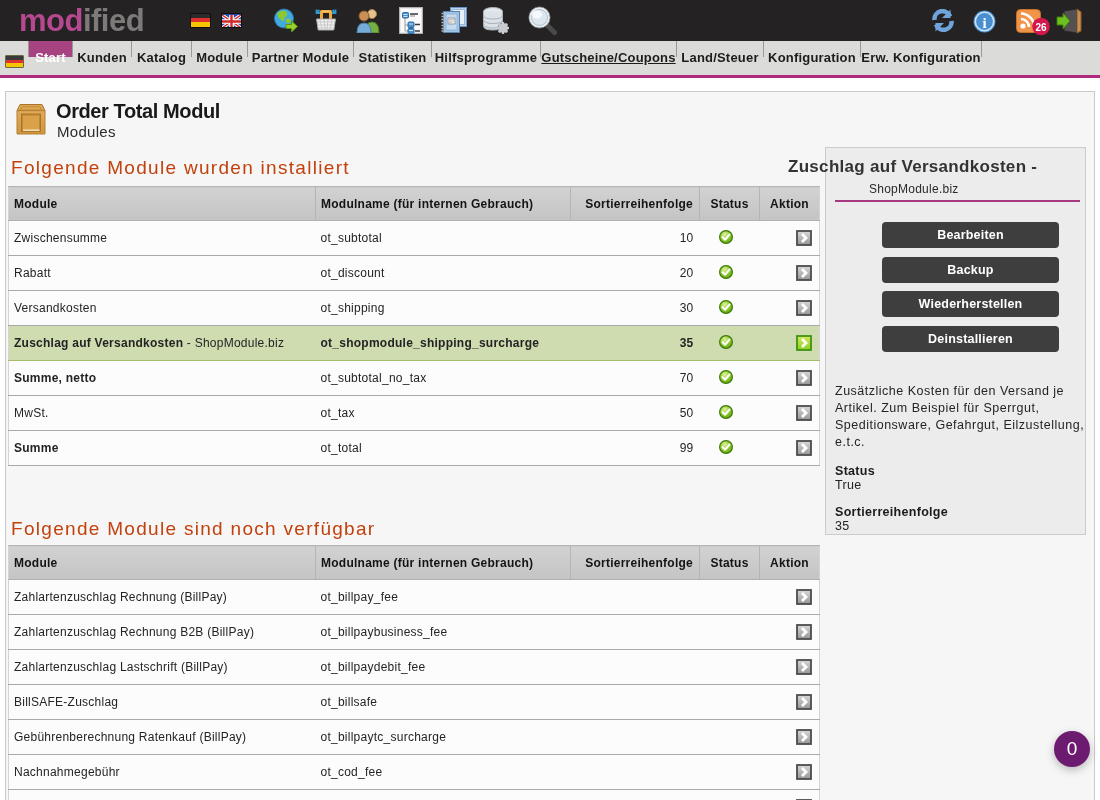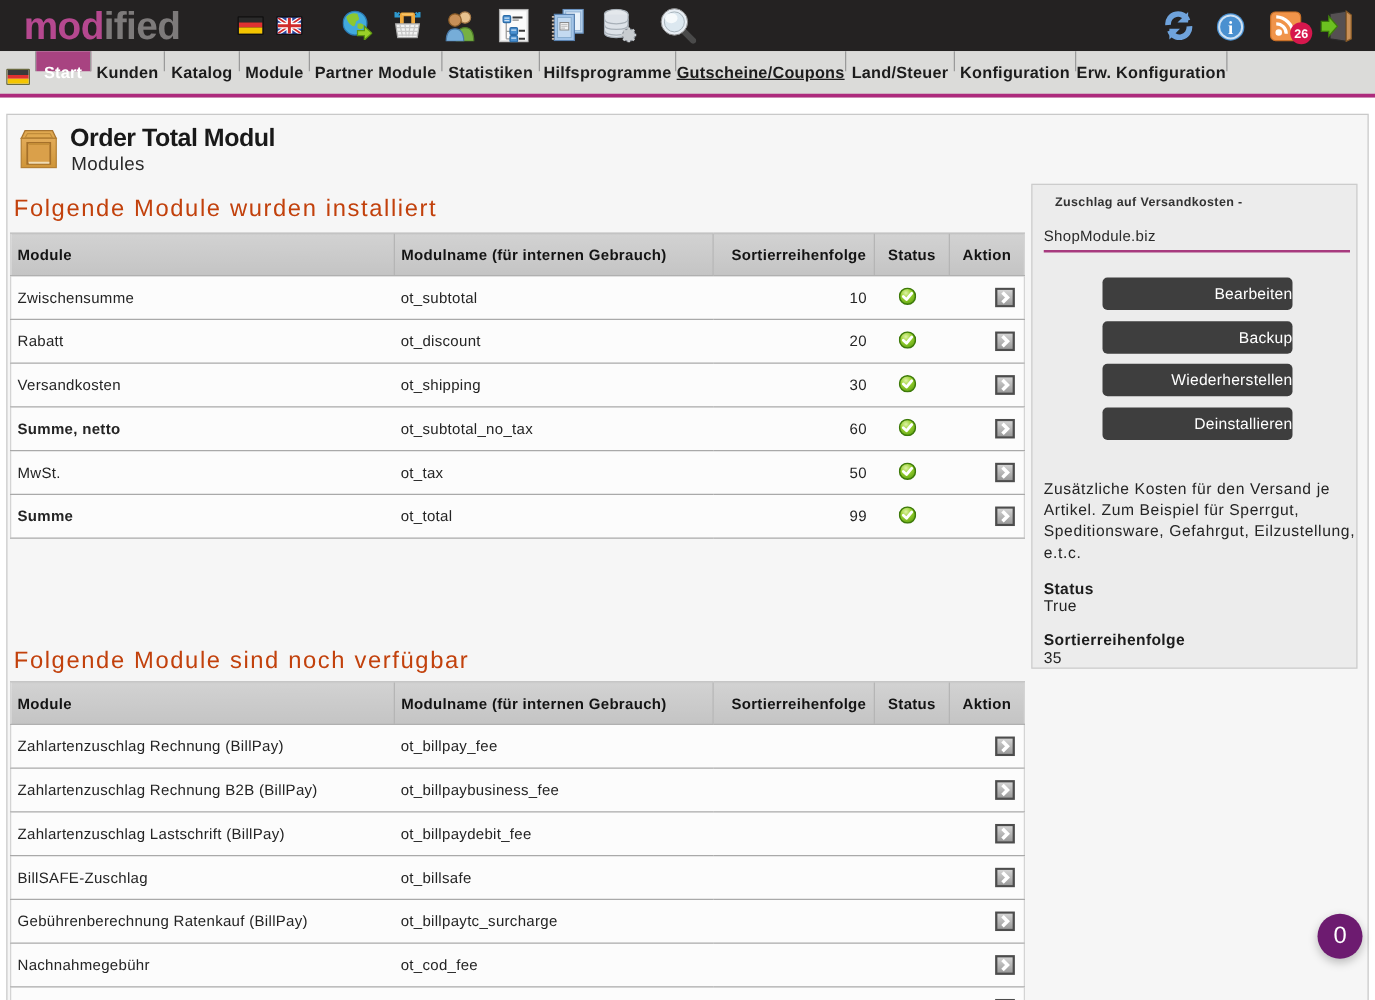--- a/index.html
+++ b/index.html
@@ -35,22 +35,22 @@
 table.mod td.act{text-align:right;padding-right:7px;}
 tr.sel td{background:#cedcb0;border-top:1px solid #a3bd69;border-bottom:1px solid #a3bd69;font-weight:bold;}
 tr.sel td .nrm{font-weight:normal;}
 .bold td:first-child{font-weight:bold;}
 
 .ball{display:inline-block;vertical-align:middle;position:relative;left:-4px;}
 .abtn{display:inline-block;width:16px;height:16px;vertical-align:middle;}
 
 #side{left:825px;top:147px;width:259px;height:386px;background:#ececec;border:1px solid #cccccc;}
 #side-all .hr{left:835px;top:200px;width:245px;height:2px;background:#a73a7e;}
-.sbtn{left:882px;width:152px;height:26px;background:#3e3e3e;border-radius:4px;color:#fff;
- font-size:12.5px;font-weight:normal;text-align:right;line-height:26px;letter-spacing:0.2px;}
+.sbtn{left:882px;width:177px;height:26px;background:#3e3e3e;border-radius:4px;color:#fff;
+ font-size:12.5px;font-weight:bold;text-align:center;line-height:26px;letter-spacing:0.2px;}
 #side-para{left:835px;top:383px;font-size:12.5px;color:#242424;line-height:17px;letter-spacing:0.5px;}
 .slbl{left:835px;font-size:12.5px;font-weight:bold;color:#1c1c1c;letter-spacing:0.3px;}
 .sval{left:835px;font-size:12.5px;color:#242424;letter-spacing:0.3px;}
 
 #bubble{left:1054px;top:731px;width:36px;height:36px;border-radius:50%;background:#6d1b70;box-shadow:0 3px 8px rgba(0,0,0,0.25);
  color:#fff;font-size:19px;text-align:center;line-height:36px;}
 </style>
 </head>
 <body>
 <svg width="0" height="0" style="position:absolute;">
@@ -260,24 +260,37 @@
         <td class="num">30</td>
         <td class="ctr"><span class="ball"><svg width="14" height="14">
               <circle cx="7" cy="7" r="6.4" fill="url(#bg1)" stroke="#3d7a0a" stroke-width="1.2"></circle>
               <path d="M3.6,7.2 L6.2,9.6 L10.4,4.6" fill="none" stroke="#ffffff" stroke-width="2.2" stroke-linecap="round" stroke-linejoin="round"></path>
             </svg></span></td>
         <td class="act"><span class="abtn"><svg width="16" height="16">
               <rect x="1" y="1" width="14" height="14" fill="url(#btng)" stroke="#4c4c4c" stroke-width="1.8"></rect>
               <path d="M6,4 L10,8 L6,12" fill="none" stroke="#ffffff" stroke-width="2.8"></path>
             </svg></span></td>
       </tr>
+<tr class="sel">
+        <td>Zuschlag auf Versandkosten<span class="nrm"> - ShopModule.biz</span></td>
+        <td>ot_shopmodule_shipping_surcharge</td>
+        <td class="num">35</td>
+        <td class="ctr"><span class="ball"><svg width="14" height="14">
+              <circle cx="7" cy="7" r="6.4" fill="url(#bg1)" stroke="#3d7a0a" stroke-width="1.2"></circle>
+              <path d="M3.6,7.2 L6.2,9.6 L10.4,4.6" fill="none" stroke="#ffffff" stroke-width="2.2" stroke-linecap="round" stroke-linejoin="round"></path>
+            </svg></span></td>
+        <td class="act"><span class="abtn"><svg width="16" height="16">
+              <rect x="1" y="1" width="14" height="14" fill="url(#btngr)" stroke="#3f9415" stroke-width="1.8"></rect>
+              <path d="M6,4 L10,8 L6,12" fill="none" stroke="#ffffff" stroke-width="2.8"></path>
+            </svg></span></td>
+      </tr>
 <tr class="bold">
         <td>Summe, netto</td>
         <td>ot_subtotal_no_tax</td>
-        <td class="num">60</td>
+        <td class="num">70</td>
         <td class="ctr"><span class="ball"><svg width="14" height="14">
               <circle cx="7" cy="7" r="6.4" fill="url(#bg1)" stroke="#3d7a0a" stroke-width="1.2"></circle>
               <path d="M3.6,7.2 L6.2,9.6 L10.4,4.6" fill="none" stroke="#ffffff" stroke-width="2.2" stroke-linecap="round" stroke-linejoin="round"></path>
             </svg></span></td>
         <td class="act"><span class="abtn"><svg width="16" height="16">
               <rect x="1" y="1" width="14" height="14" fill="url(#btng)" stroke="#4c4c4c" stroke-width="1.8"></rect>
               <path d="M6,4 L10,8 L6,12" fill="none" stroke="#ffffff" stroke-width="2.8"></path>
             </svg></span></td>
       </tr>
 <tr>
@@ -395,22 +408,22 @@
         <td class="act"><span class="abtn"><svg width="16" height="16">
               <rect x="1" y="1" width="14" height="14" fill="url(#btng)" stroke="#4c4c4c" stroke-width="1.8"></rect>
               <path d="M6,4 L10,8 L6,12" fill="none" stroke="#ffffff" stroke-width="2.8"></path>
             </svg></span></td>
       </tr>
 </tbody>
   </table>
 
 <div id="side" class="abs"></div>
 <div id="side-all">
- <div class="abs" style="left:844px;top:157px;font-size:10px;font-weight:bold;color:#333;letter-spacing:0.3px;">Zuschlag auf Versandkosten -</div>
- <div class="abs" style="left:835px;top:182px;font-size:12px;color:#2a2a2a;letter-spacing:0.25px;">ShopModule.biz</div>
+ <div class="abs" style="left:788px;top:157px;font-size:17px;font-weight:bold;color:#333;letter-spacing:0.3px;">Zuschlag auf Versandkosten -</div>
+ <div class="abs" style="left:869px;top:182px;font-size:12px;color:#2a2a2a;letter-spacing:0.25px;">ShopModule.biz</div>
  <div class="abs hr"></div>
  <div class="abs sbtn" style="top:222px;">Bearbeiten</div>
  <div class="abs sbtn" style="top:257px;">Backup</div>
  <div class="abs sbtn" style="top:291px;">Wiederherstellen</div>
  <div class="abs sbtn" style="top:326px;">Deinstallieren</div>
  <div class="abs" id="side-para">Zusätzliche Kosten für den Versand je<br>Artikel. Zum Beispiel für Sperrgut,<br>Speditionsware, Gefahrgut, Eilzustellung,<br>e.t.c.</div>
  <div class="abs slbl" style="top:464px;">Status</div>
  <div class="abs sval" style="top:478px;">True</div>
  <div class="abs slbl" style="top:505px;">Sortierreihenfolge</div>
  <div class="abs sval" style="top:519px;">35</div>

